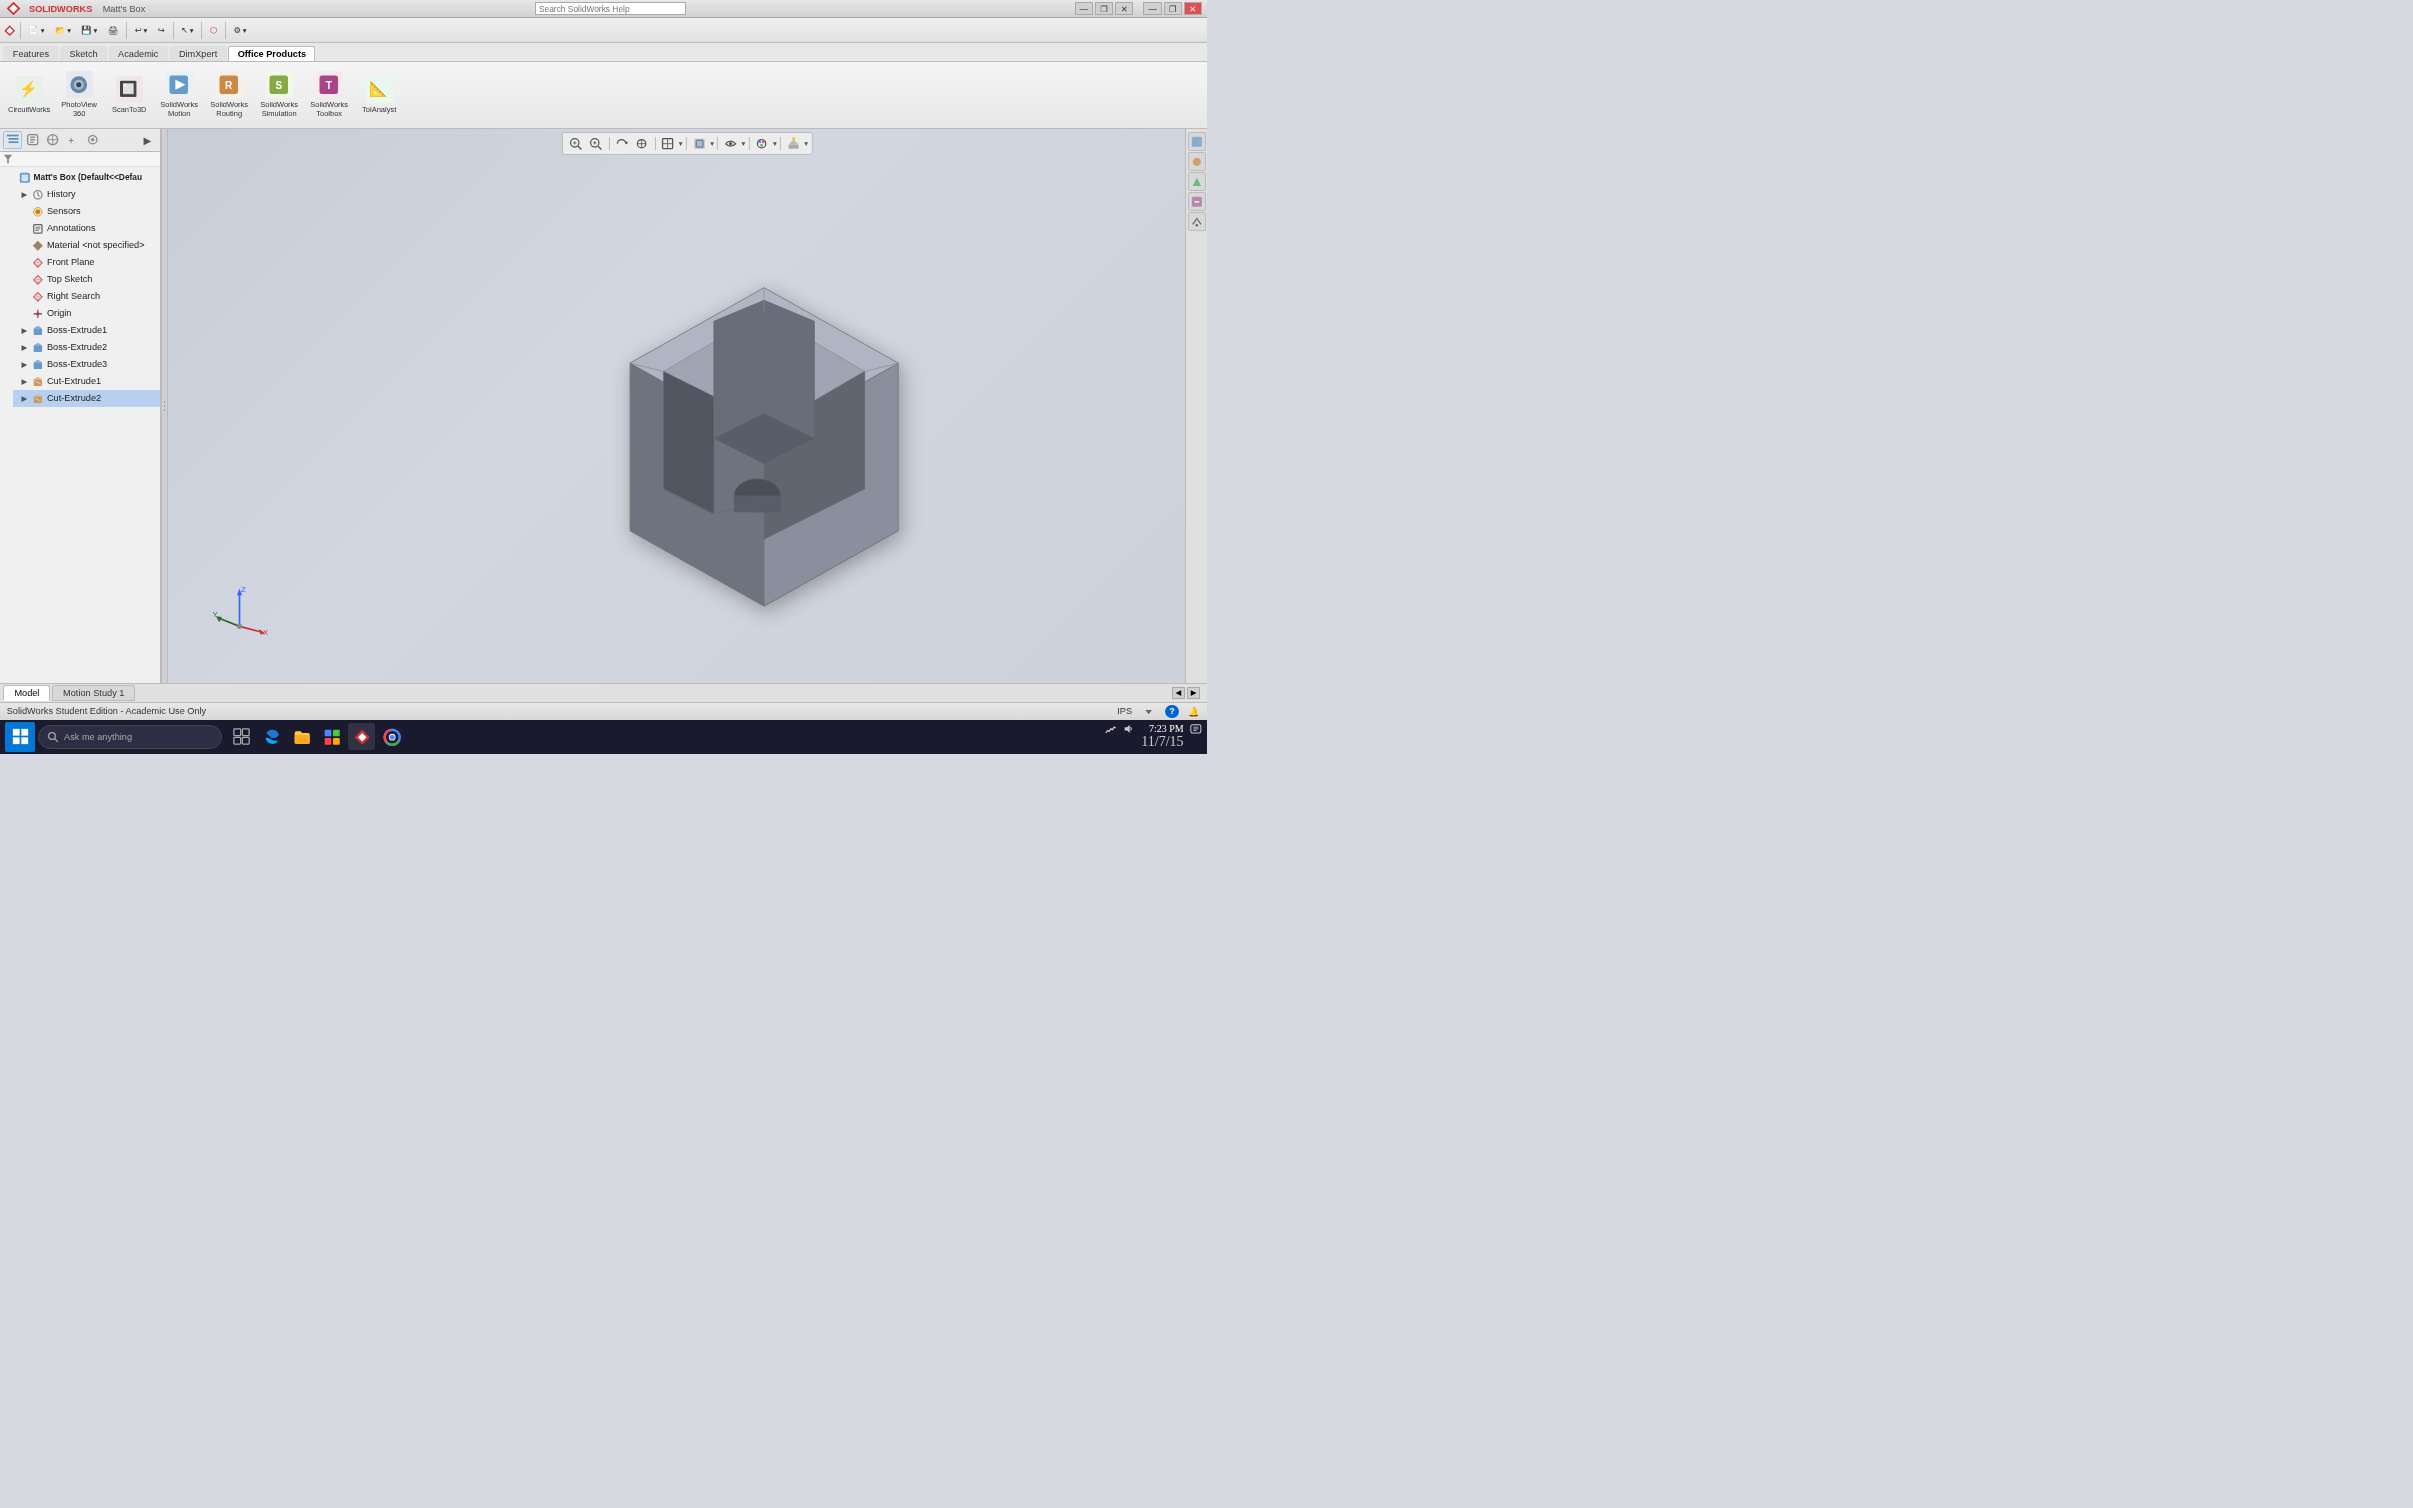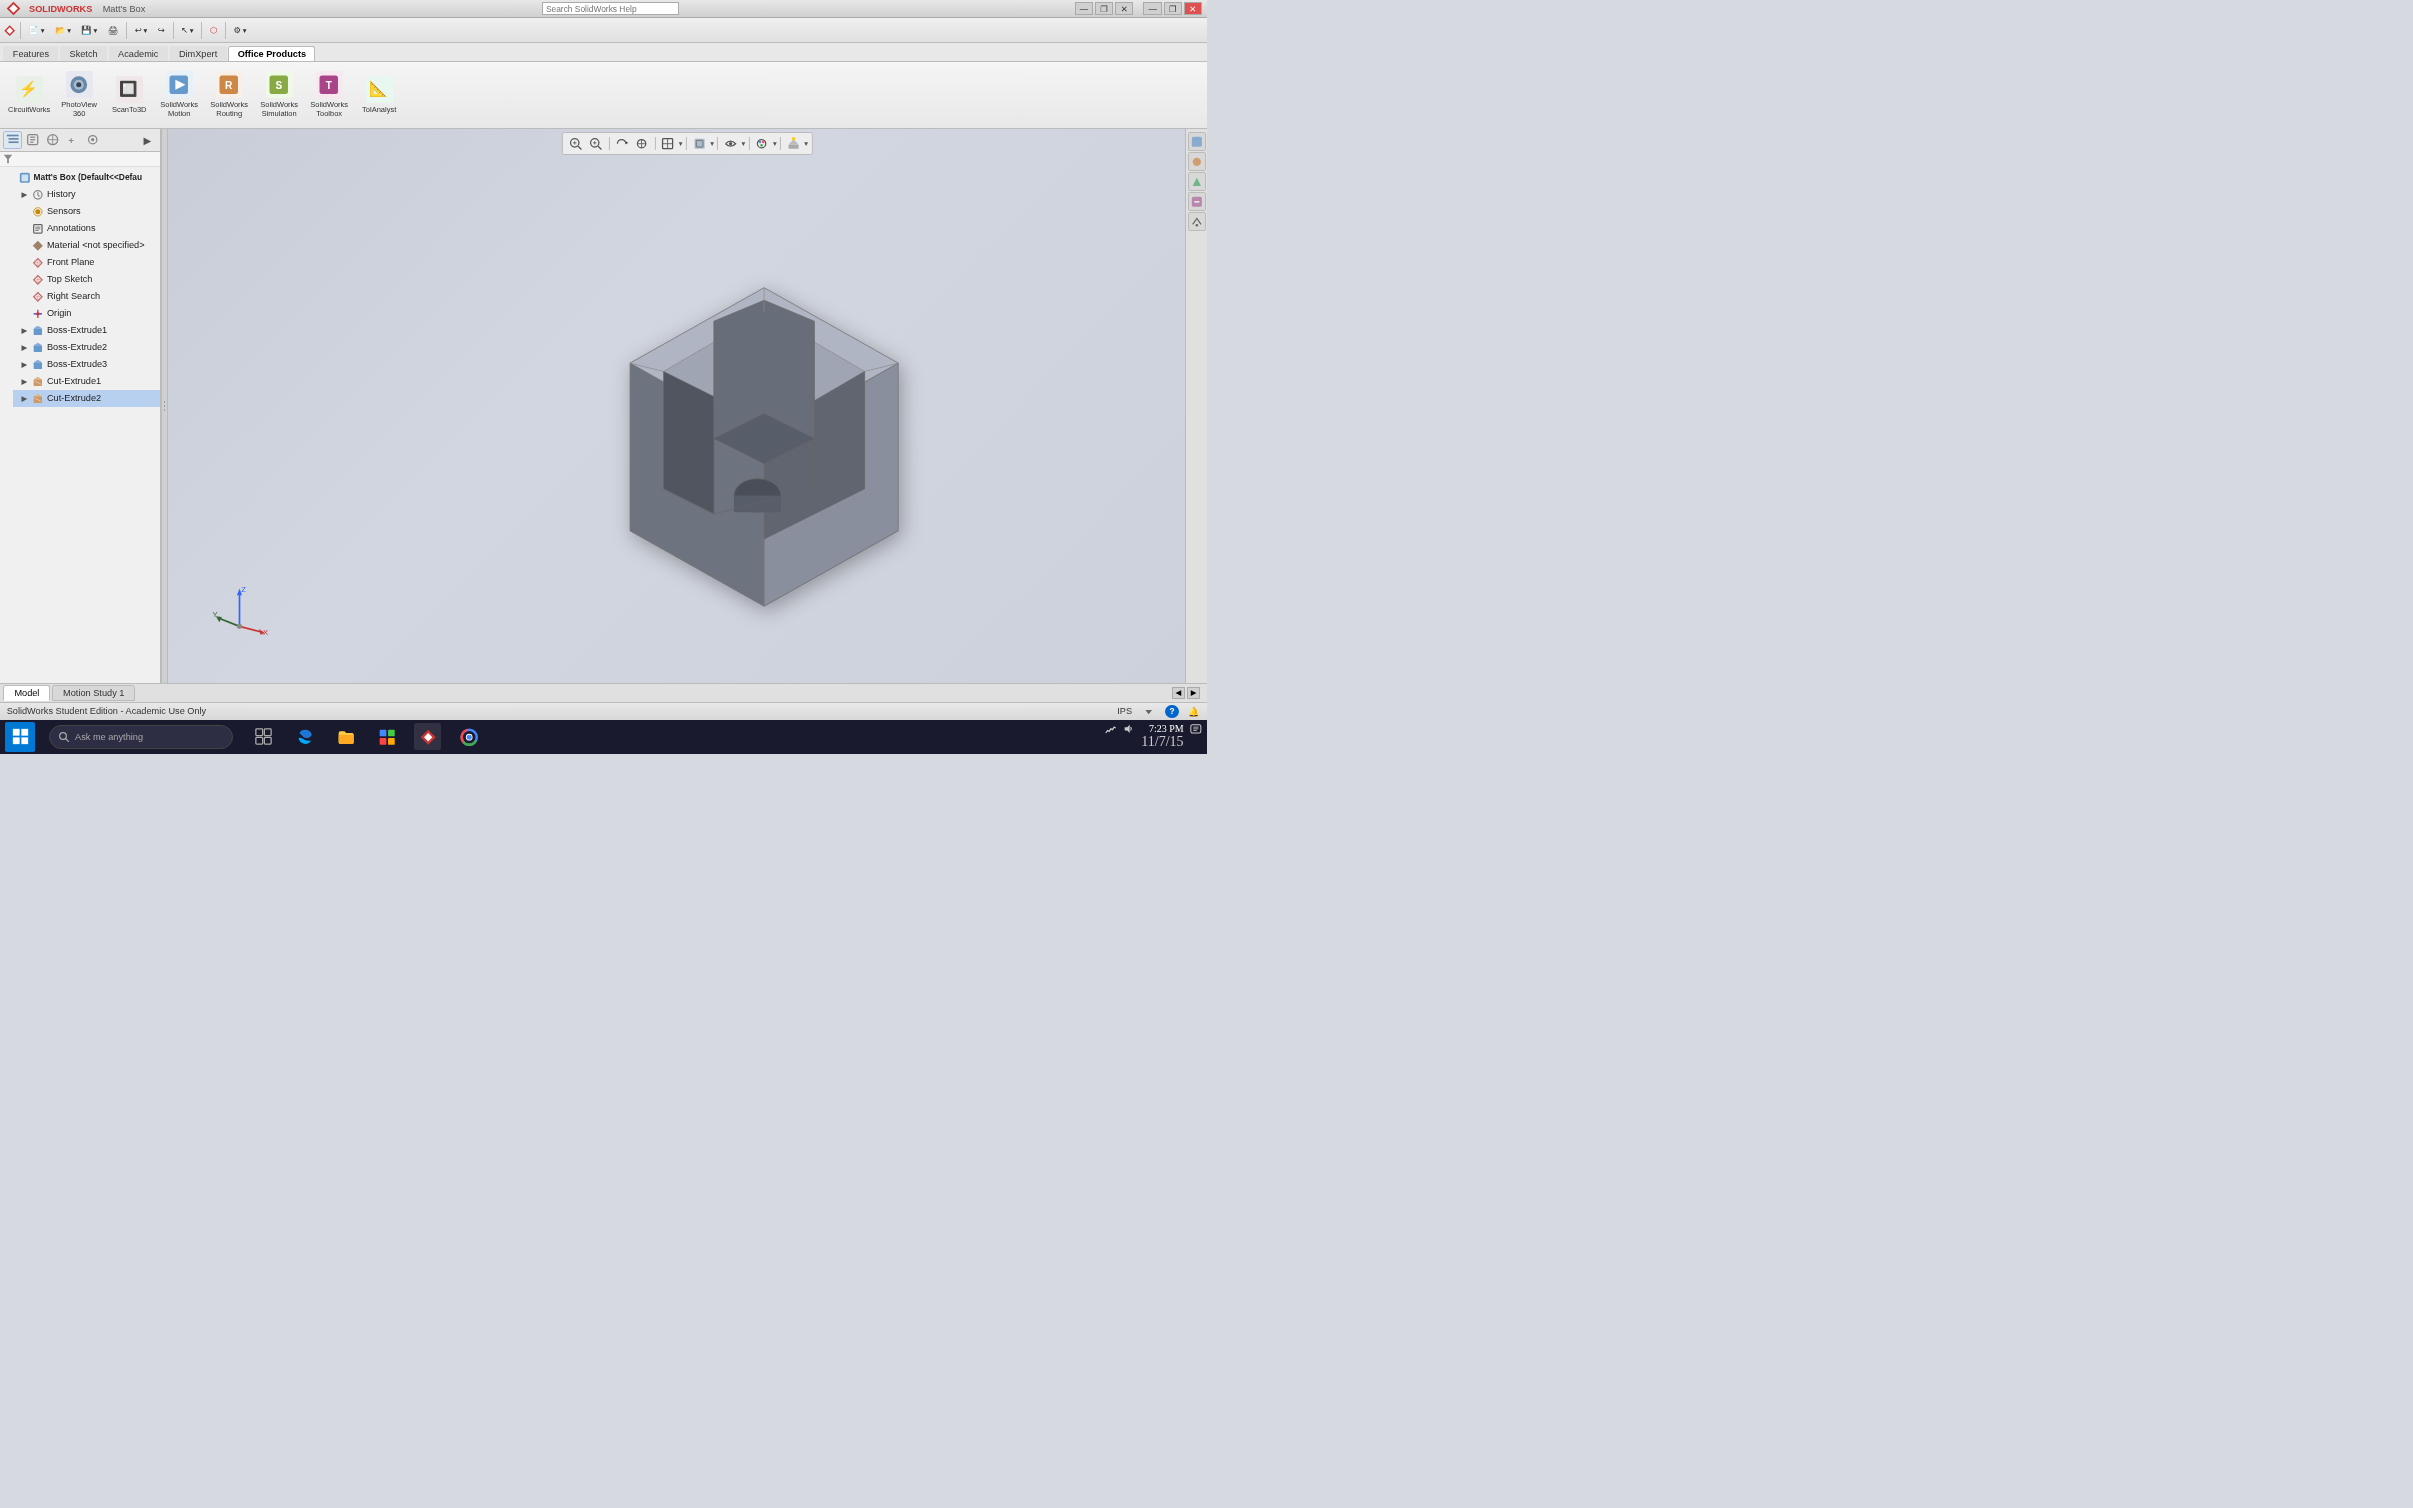--- a/index.html
+++ b/index.html
@@ -333,21 +333,21 @@
       color: #000;
     }
 
     
     #taskbar {
       height: 34px;
       background: #1a1a2e;
       display: flex;
       align-items: center;
       padding: 0 5px;
-      gap: 14px;
+      gap: 3px;
     }
     #start-btn {
       width: 30px; height: 30px;
       background: #0078d4;
       border: none;
       cursor: pointer;
       display: flex; align-items: center; justify-content: center;
       border-radius: 1.7px;
     }
     #search-bar {
@@ -391,21 +391,21 @@
   <div id="titlebar-left">
 
     <svg width="17" height="17" viewBox="0 0 20 20">
       <polygon points="10,2 18,10 10,18 2,10" fill="#cc3333"></polygon>
       <polygon points="10,5 15,10 10,15 5,10" fill="white"></polygon>
     </svg>
     <span style="font-size:9.2px;font-weight:bold;color:#cc3333">SOLIDWORKS</span>
     <span style="font-size:9.2px;color:#555;margin-left:3.4px">Matt's Box</span>
   </div>
   <div id="titlebar-center">
-    <input type="text" style="width: 137px; height: 13.4px; font-size: 8.4px; border: 0.8px solid rgb(170, 170, 170); padding: 0px 3.4px; background: rgb(255, 255, 255);" placeholder="Search SolidWorks Help">
+    <input type="text" style="width: 151px; height: 13.4px; font-size: 8.4px; border: 0.8px solid rgb(170, 170, 170); padding: 0px 3.4px; background: rgb(255, 255, 255);" placeholder="Search SolidWorks Help">
   </div>
   <div id="titlebar-right">
     <button class="titlebar-btn">—</button>
     <button class="titlebar-btn">❐</button>
     <button class="titlebar-btn">✕</button>
     <div style="width:6.7px"></div>
     <button class="titlebar-btn">—</button>
     <button class="titlebar-btn">❐</button>
     <button class="titlebar-btn close">✕</button>
   </div>

